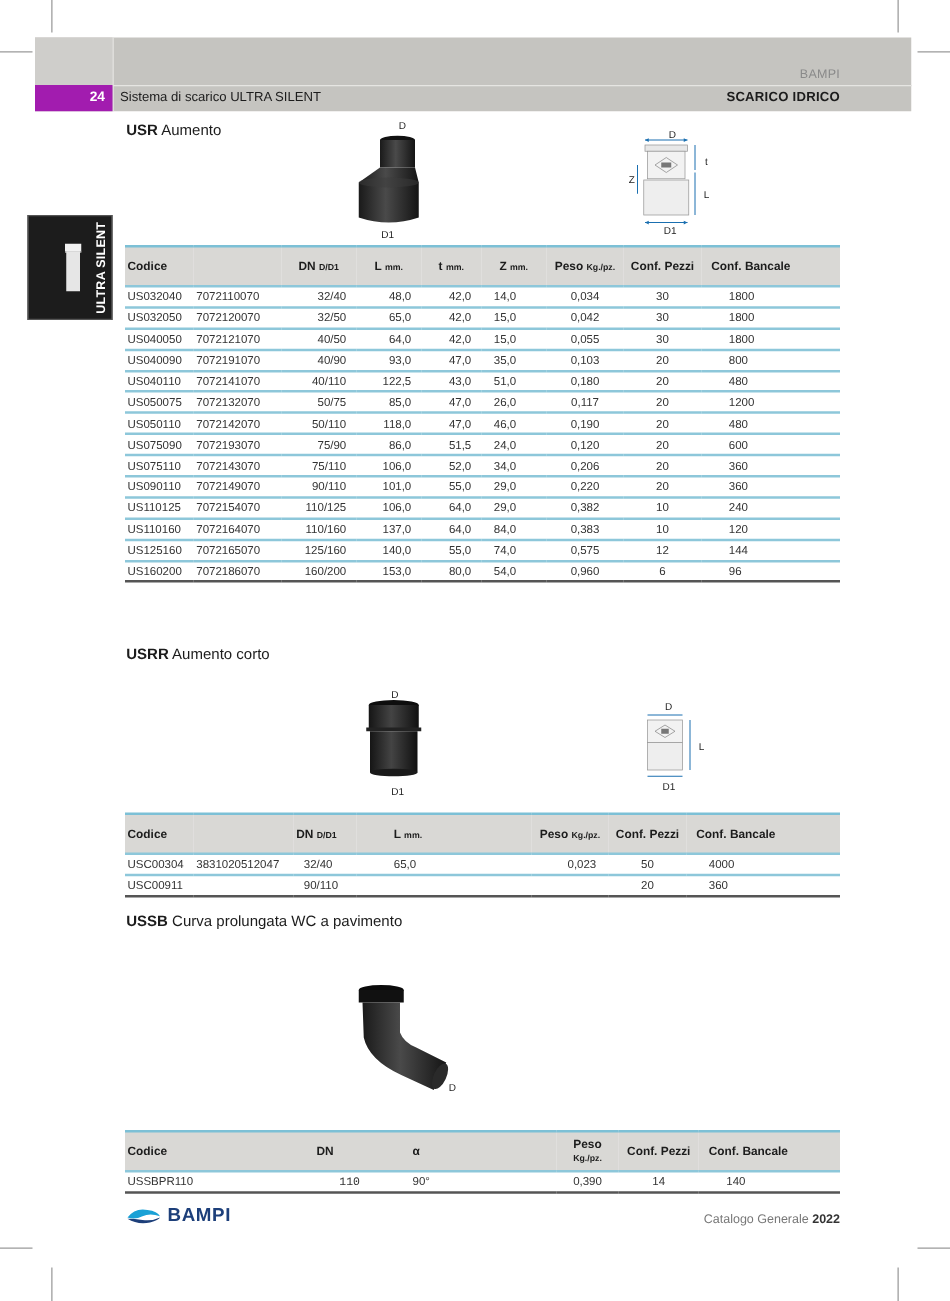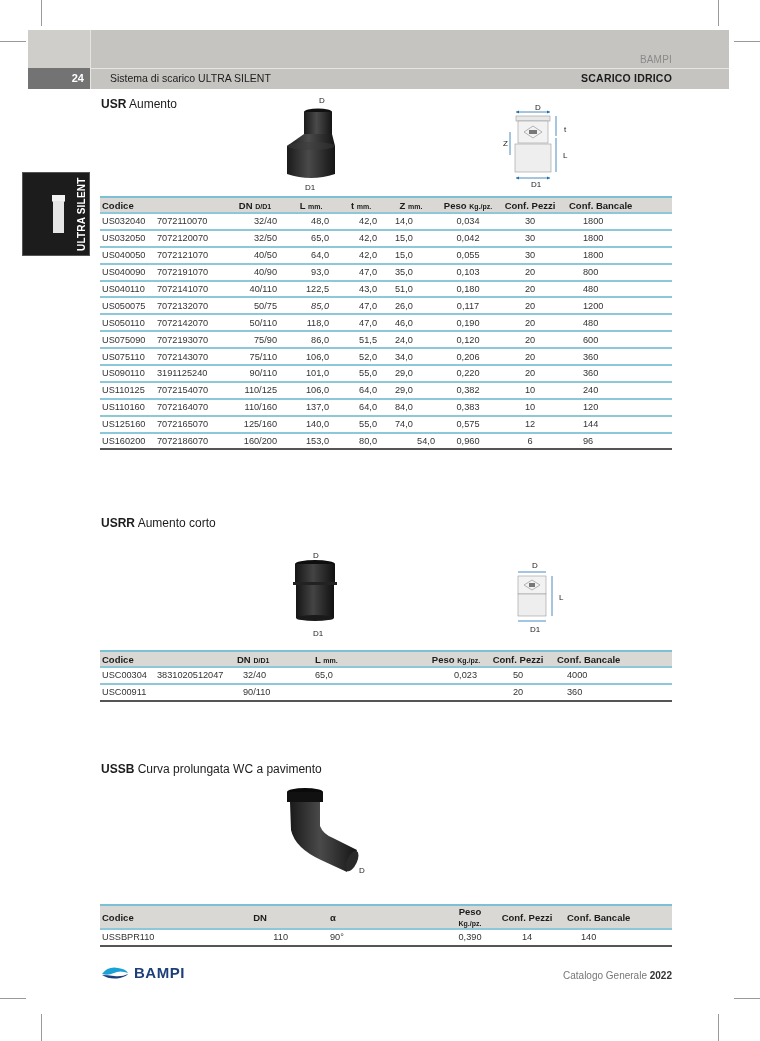--- a/index.html
+++ b/index.html
@@ -10,42 +10,42 @@
   .crop { position: absolute; background: #9a9a9a; }
   .crop.v { width: 1px; }
   .crop.h { height: 1px; }
 
   
   .hdr-top { position: absolute; left: 28px; top: 30px; width: 701px; height: 39px; background: #c5c4c0; }
   .hdr-top-left { position: absolute; left: 28px; top: 30px; width: 62px; height: 39px; background: #cfcecb; }
   .hdr-sep { position: absolute; left: 90px; top: 30px; width: 1px; height: 59px; background: #e6e5e2; }
   .hdr-brand { position: absolute; right: 88px; top: 54px; font-size: 10px; color: #8a8a8a; letter-spacing: 0.2px; }
   .hdr-bottom { position: absolute; left: 28px; top: 68px; width: 701px; height: 21px; background: #c5c4c0; border-top: 1px solid #e6e5e2; }
-  .page-num { position: absolute; left: 28px; top: 68px; width: 62px; height: 21px; background: #737373; color: #fff; font-weight: bold; font-size: 11px; text-align: right; padding-right: 6px; line-height: 21px; }
-  .hdr-title { position: absolute; left: 110px; top: 68px; line-height: 21px; font-size: 10.5px; color: #1c1c1c; }
+  .page-num { position: absolute; left: 28px; top: 68px; width: 62px; height: 21px; background: #a21caf; color: #fff; font-weight: bold; font-size: 11px; text-align: right; padding-right: 6px; line-height: 21px; }
+  .hdr-title { position: absolute; left: 96px; top: 68px; line-height: 21px; font-size: 10.5px; color: #1c1c1c; }
   .hdr-section { position: absolute; right: 88px; top: 68px; line-height: 21px; font-size: 10.5px; font-weight: bold; color: #1c1c1c; letter-spacing: 0.2px; }
 
   
   .side-tab { position: absolute; left: 22px; top: 172px; width: 68px; height: 84px; background: #1c1c1c; border: 1px solid #555; }
   .side-tab .pipe { position: absolute; left: 30px; top: 28px; width: 11px; height: 32px; background: #e6e6e6; }
   .side-tab .pipe-cap { position: absolute; left: 29px; top: 22px; width: 13px; height: 7px; background: #f2f2f2; border-bottom: 1px solid #999; }
   .side-tab .label { position: absolute; left: 53px; top: 78px; transform: rotate(-90deg); transform-origin: left top; color: #fff; font-weight: bold; font-size: 10px; white-space: nowrap; letter-spacing: 0.2px; }
 
   
   .sec-title { position: absolute; left: 101px; font-size: 12px; color: #1c1c1c; }
   .sec-title b { font-weight: bold; }
 
   
   .prod { position: absolute; }
   .dim-label { position: absolute; font-size: 8px; color: #222; }
 
   
   table.tbl { position: absolute; left: 100px; width: 572px; border-collapse: collapse; font-size: 9.2px; color: #333; }
   table.tbl thead tr { background: #d9d8d5; }
-  table.tbl thead th { font-weight: bold; font-size: 9.5px; color: #1c1c1c; height: 16px; text-align: center; padding: 0 2px; border-top: 2px solid #7cc0d6; }
+  table.tbl thead th { font-weight: bold; font-size: 9.5px; color: #1c1c1c; height: 32px; text-align: center; padding: 0 2px; border-top: 2px solid #7cc0d6; }
   table.tbl thead th.l { text-align: left; padding-left: 2px; }
   table.tbl thead th small { font-size: 7px; font-weight: bold; }
   table.tbl tbody td { height: 16.9px; border-top: 2px solid #8dc7da; padding: 0 2px; white-space: nowrap; }
   table.tbl tbody tr:last-child td { border-bottom: 2px solid #555; }
   table.tbl td.l { text-align: left; }
   table.tbl td.c { text-align: center; }
   table.tbl td.r { text-align: right; }
 
   
   .footer-logo { position: absolute; left: 100px; top: 964px; display: flex; align-items: center; gap: 4px; }
@@ -201,21 +201,21 @@
         <td class="r" style="padding-right: 8px;">43,0</td>
         <td class="l" style="padding-left: 10px;">51,0</td>
         <td class="c">0,180</td>
         <td class="c">20</td>
         <td class="l" style="padding-left: 22px;">480</td>
       </tr>
       <tr>
         <td class="l">US050075</td>
         <td class="l">7072132070</td>
         <td class="r" style="padding-right: 8px; text-align: right;">50/75</td>
-        <td class="r" style="padding-right: 8px; font-style: italic;">85,0</td>
+        <td class="r" style="padding-right: 8px;">85,0</td>
         <td class="r" style="padding-right: 8px;">47,0</td>
         <td class="l" style="padding-left: 10px;">26,0</td>
         <td class="c">0,117</td>
         <td class="c">20</td>
         <td class="l" style="padding-left: 22px;">1200</td>
       </tr>
       <tr>
         <td class="l">US050110</td>
         <td class="l">7072142070</td>
         <td class="r" style="padding-right: 8px;">50/110</td>
@@ -243,21 +243,21 @@
         <td class="r" style="padding-right: 8px;">75/110</td>
         <td class="r" style="padding-right: 8px;">106,0</td>
         <td class="r" style="padding-right: 8px;">52,0</td>
         <td class="l" style="padding-left: 10px;">34,0</td>
         <td class="c">0,206</td>
         <td class="c">20</td>
         <td class="l" style="padding-left: 22px;">360</td>
       </tr>
       <tr>
         <td class="l">US090110</td>
-        <td class="l">3191125240</td>
+        <td class="l">7072149070</td>
         <td class="r" style="padding-right: 8px;">90/110</td>
         <td class="r" style="padding-right: 8px;">101,0</td>
         <td class="r" style="padding-right: 8px;">55,0</td>
         <td class="l" style="padding-left: 10px;">29,0</td>
         <td class="c">0,220</td>
         <td class="c">20</td>
         <td class="l" style="padding-left: 22px;">360</td>
       </tr>
       <tr>
         <td class="l">US110125</td>
@@ -291,21 +291,21 @@
         <td class="c">0,575</td>
         <td class="c">12</td>
         <td class="l" style="padding-left: 22px;">144</td>
       </tr>
       <tr>
         <td class="l">US160200</td>
         <td class="l">7072186070</td>
         <td class="r" style="padding-right: 8px;">160/200</td>
         <td class="r" style="padding-right: 8px;">153,0</td>
         <td class="r" style="padding-right: 8px;">80,0</td>
-        <td class="l" style="padding-left: 10px; text-align: right;">54,0</td>
+        <td class="l" style="padding-left: 10px;">54,0</td>
         <td class="c">0,960</td>
         <td class="c">6</td>
         <td class="l" style="padding-left: 22px;">96</td>
       </tr>
     </tbody>
 </table>
 
 <div class="sec-title" style="top:516px;">
   <b>USRR</b>
   <span>Aumento corto</span>
@@ -377,21 +377,21 @@
         <td class="l"></td>
         <td class="l" style="padding-left: 8px;">90/110</td>
         <td class="l" style="padding-left: 30px;"></td>
         <td class="r" style="padding-right: 10px;"></td>
         <td class="c">20</td>
         <td class="l" style="padding-left: 18px;">360</td>
       </tr>
     </tbody>
 </table>
 
-<div class="sec-title" style="top:762px;">
+<div class="sec-title" style="top:730px;">
   <b>USSB</b>
   <span>Curva prolungata WC a pavimento</span>
 </div>
 
 <svg class="prod" style="left:285px;top:786px;" width="80" height="92" viewBox="0 0 80 92">
   <defs>
     <linearGradient id="g3" x1="0" x2="1">
         <stop offset="0" stop-color="#1a1a1a"></stop>
         <stop offset="0.45" stop-color="#4a4a4a"></stop>
         <stop offset="1" stop-color="#151515"></stop>
@@ -419,21 +419,21 @@
       <th><span>DN</span></th>
       <th class="l" style="padding-left:30px"><span>α</span></th>
       <th><span>Peso</span> <small>Kg./pz.</small></th>
       <th><span>Conf. Pezzi</span></th>
       <th class="l" style="padding-left:8px"><span>Conf. Bancale</span></th>
     </tr>
   </thead>
   <tbody id="tbody-ussb">
       <tr>
         <td class="l">USSBPR110</td>
-        <td class="r" style="padding-right: 12px;">110</td>
+        <td class="r" style="padding-right: 12px; font-family: Liberation Mono, monospace;">110</td>
         <td class="l" style="padding-left: 30px;">90°</td>
         <td class="c">0,390</td>
         <td class="c">14</td>
         <td class="l" style="padding-left: 22px;">140</td>
       </tr>
     </tbody>
 </table>
 
 <div class="footer-logo">
   <svg width="30" height="16" viewBox="0 0 30 16">

